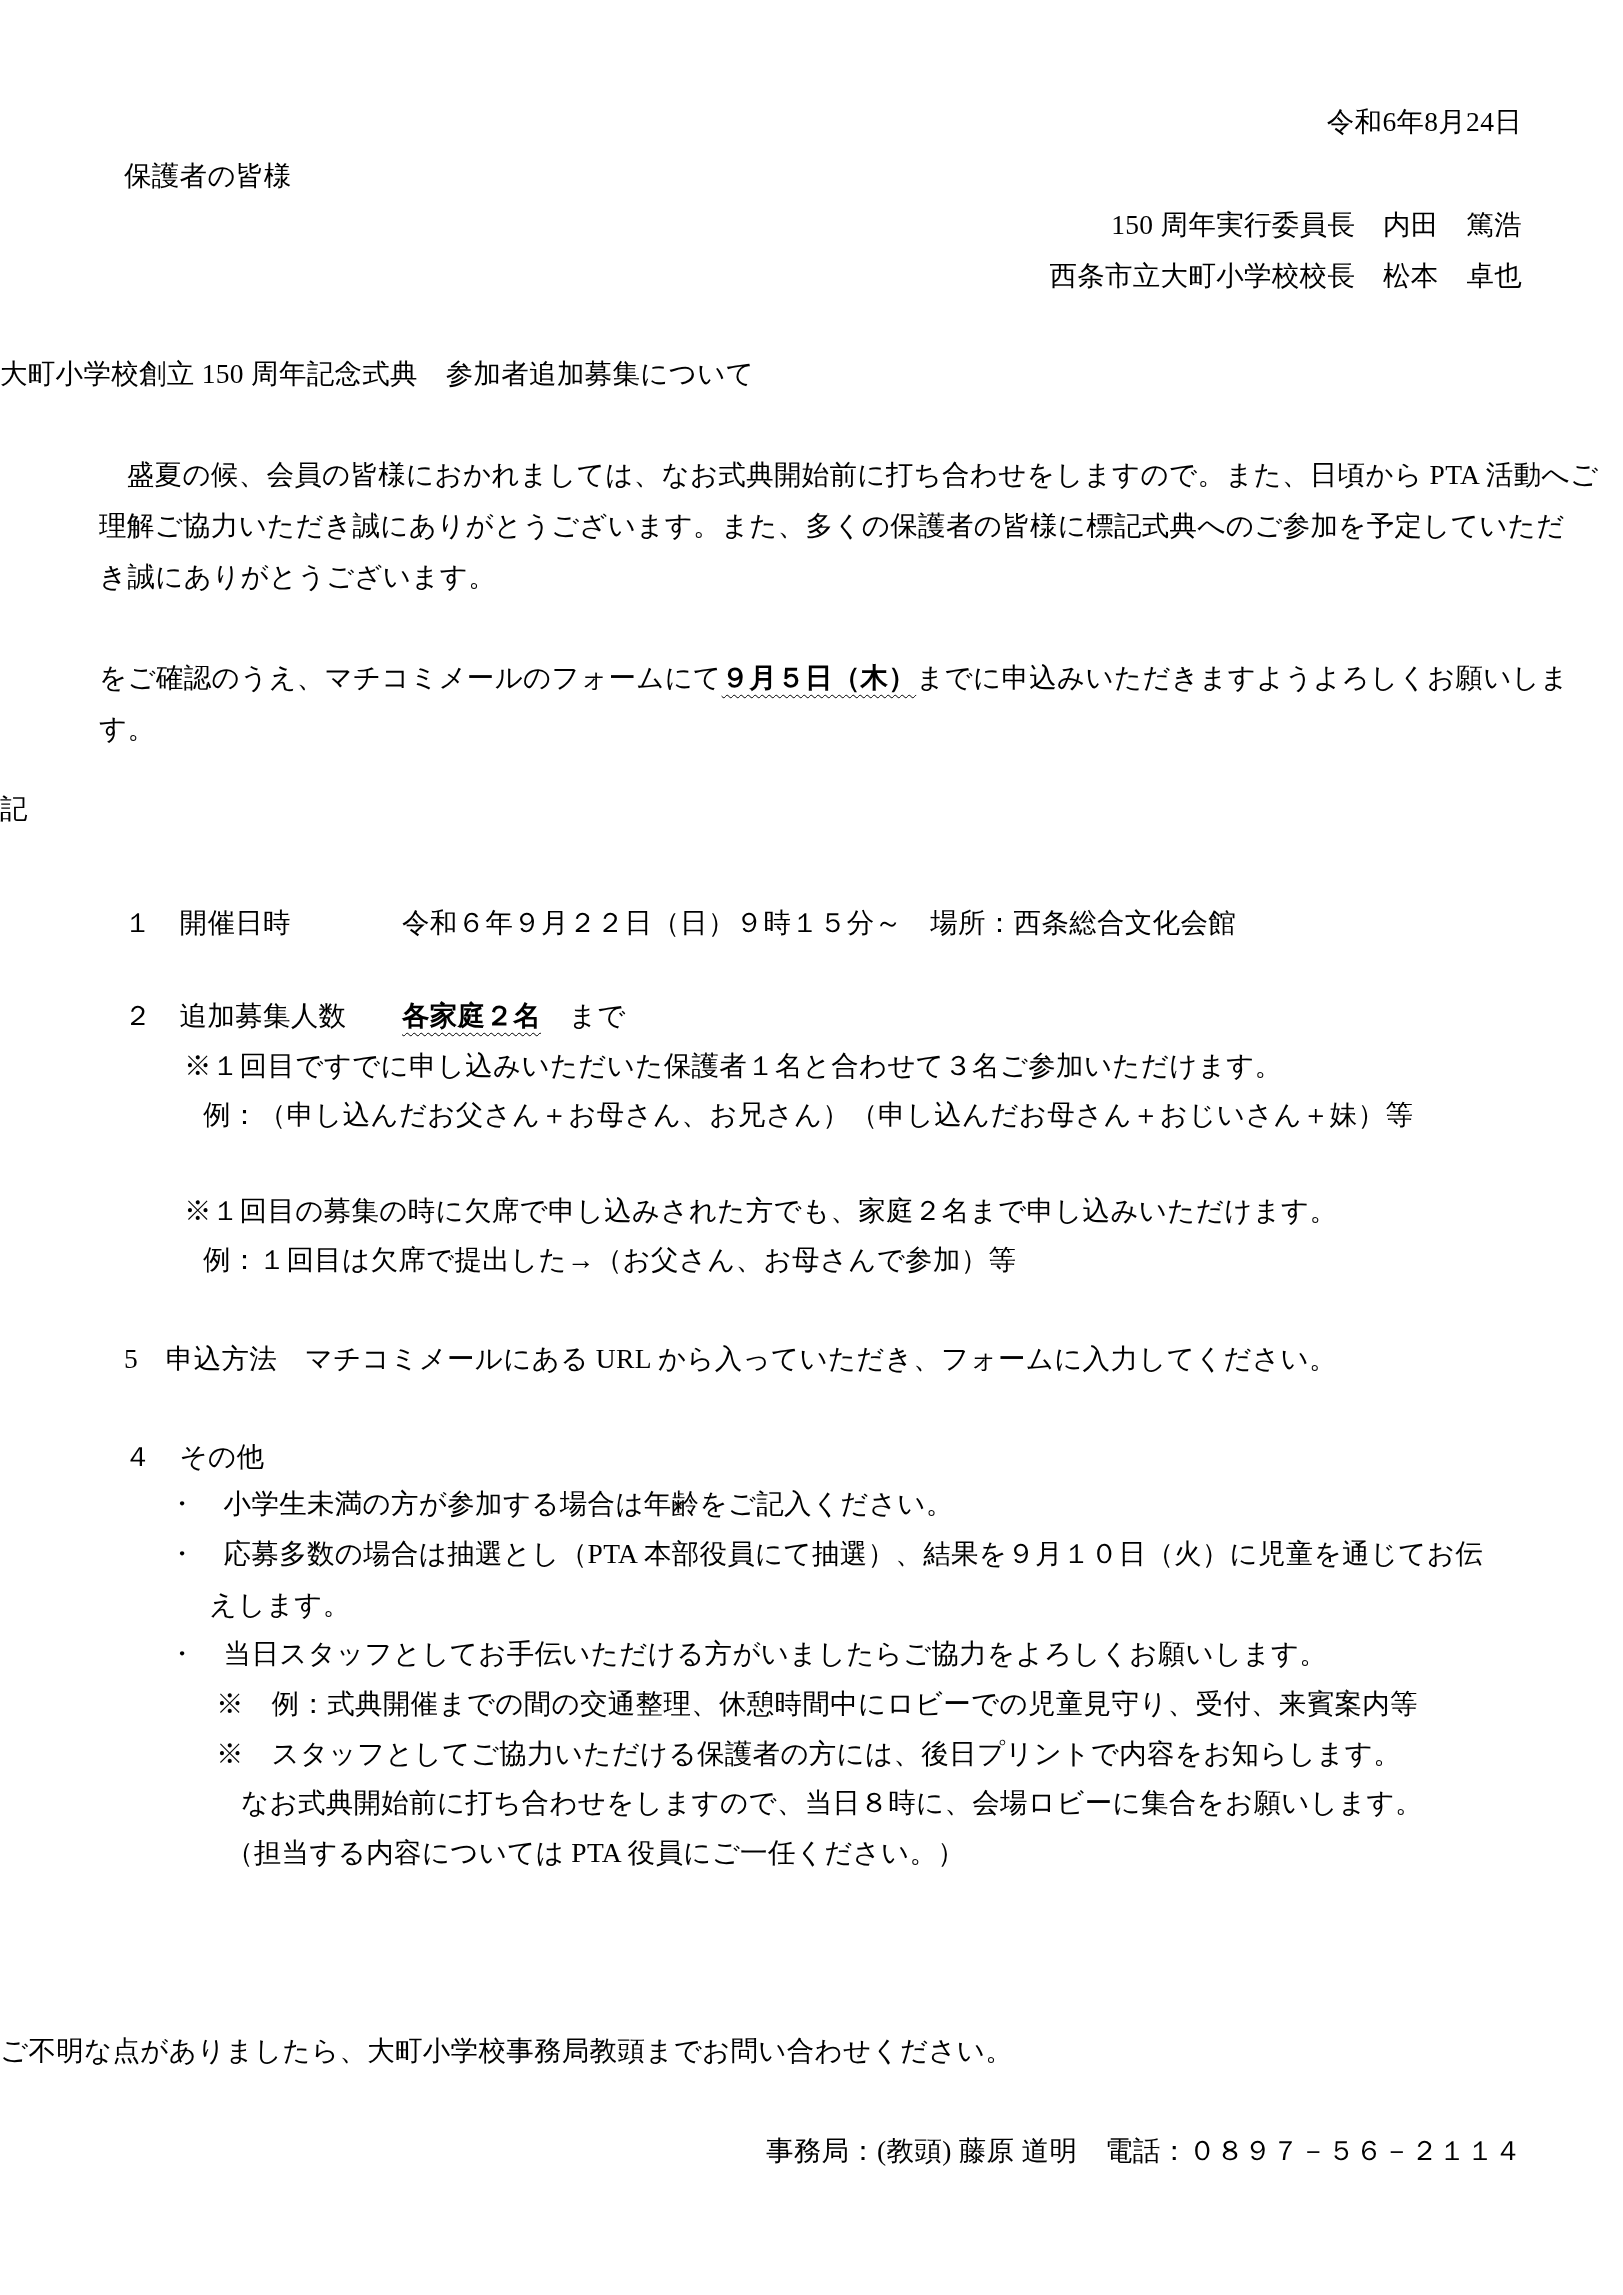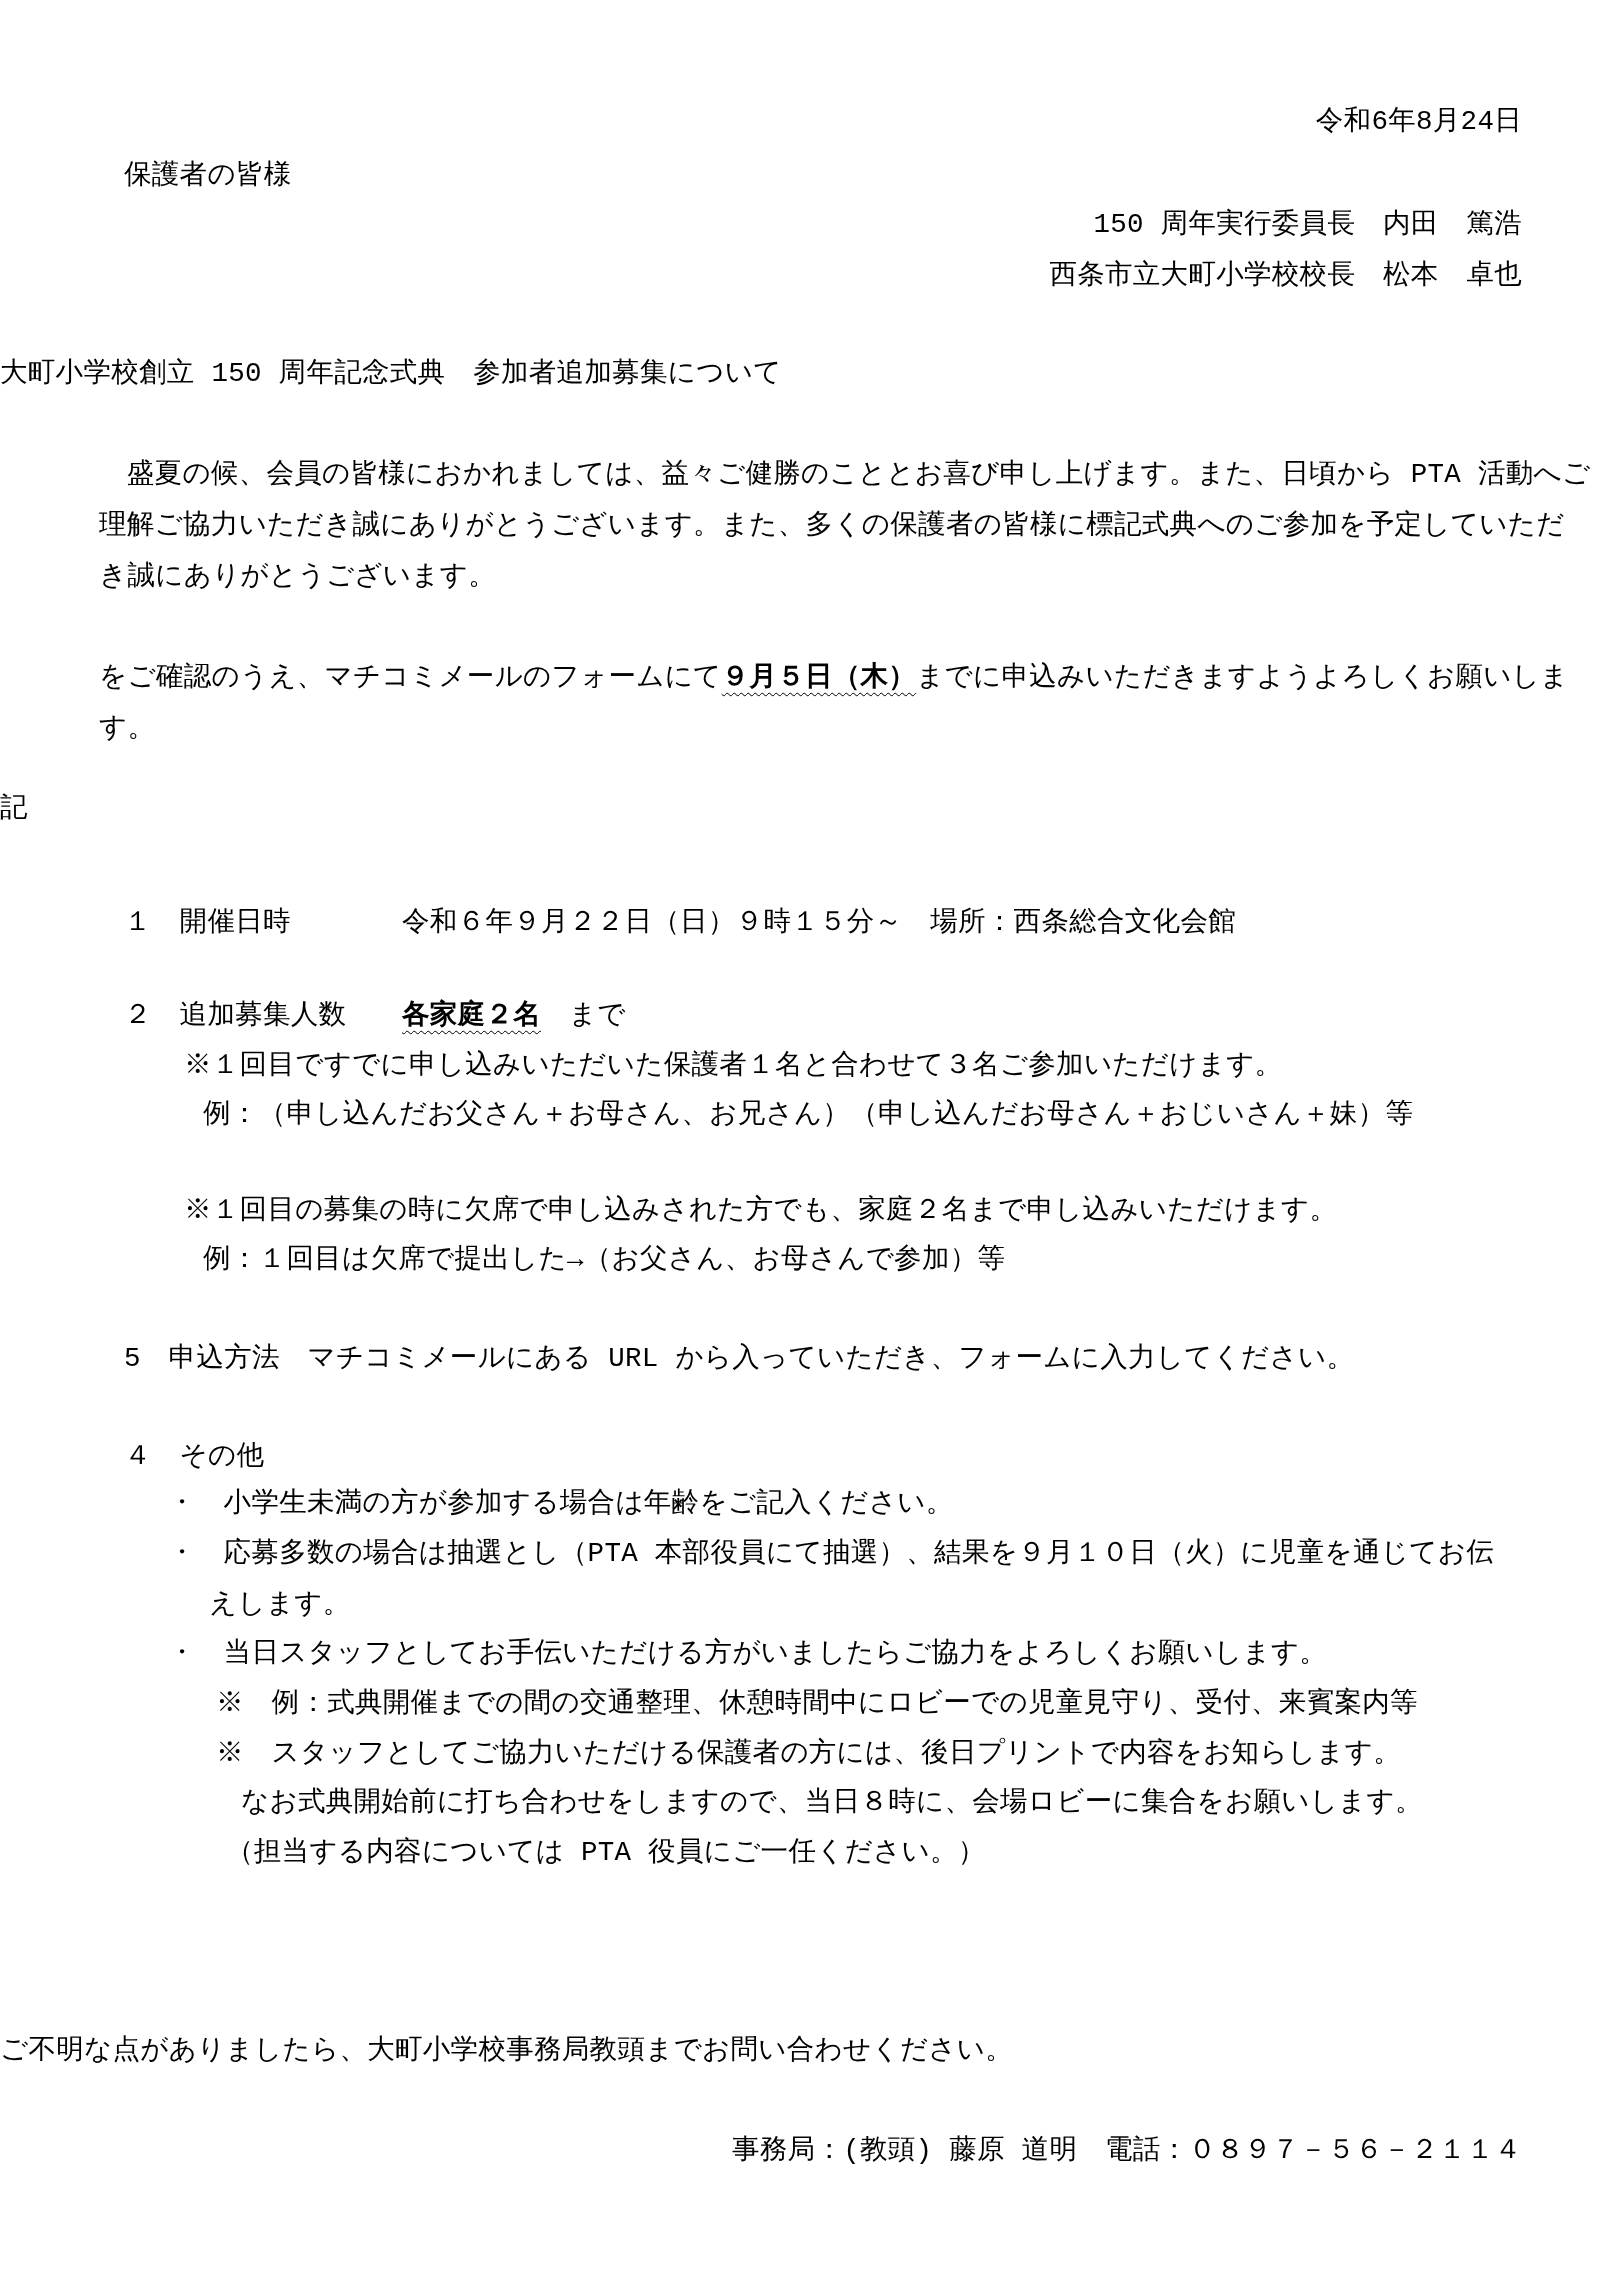--- a/index.html
+++ b/index.html
@@ -1,21 +1,21 @@
 <!DOCTYPE html>
 <html style="font-size:10.5px"><head>
 <meta charset="utf-8">
 <style>
   html,body{margin:0;padding:0;background:#e8e8e8;}
   .page{
     position:relative;
     width:1623px;
     height:2295px;
     background:#ffffff;
-    font-family:Liberation Mono, monospace;
+    font-family:Liberation Serif, serif;
     font-size:27.5px;
     color:#000000;
     overflow:hidden;
   }
   .line{
     position:absolute;
     white-space:pre;
     line-height:1.2;
     letter-spacing:0.3px;
   }
@@ -34,21 +34,21 @@
 
 <div class="page">
 
   <div class="line right" style="top:105px">令和6年8月24日</div>
   <div class="line" style="top:159px;left:124px">保護者の皆様</div>
   <div class="line right" style="top:208px">150 周年実行委員長　内田　篤浩</div>
   <div class="line right" style="top:259px">西条市立大町小学校校長　松本　卓也</div>
 
   <div class="line center" style="top:357px">大町小学校創立 150 周年記念式典　参加者追加募集について</div>
 
-  <div class="line" style="top:458px;left:99px">　盛夏の候、会員の皆様におかれましては、益々ご健勝のこととお喜び申し上げます。また、日頃から PTA 活動へご</div>
+  <div class="line" style="top:458px;left:99px">　盛夏の候、会員の皆様におかれましては、なお式典開始前に打ち合わせをしますので。また、日頃から PTA 活動へご</div>
   <div class="line" style="top:509px;left:99px">理解ご協力いただき誠にありがとうございます。また、多くの保護者の皆様に標記式典へのご参加を予定していただ</div>
   <div class="line" style="top:560px;left:99px">き誠にありがとうございます。</div>
 
   <div class="line" style="top:661px;left:99px"><span>をご確認のうえ、マチコミメールのフォームにて</span><span class="emph">９月５日（木）</span><span>までに申込みいただきますようよろしくお願いしま</span></div>
   <div class="line" style="top:712px;left:99px">す。</div>
 
   <div class="line center" style="top:792px">記</div>
 
   <div class="line" style="top:906px;left:124px">１　開催日時　　　　令和６年９月２２日（日）９時１５分～　場所：西条総合文化会館</div>
 

